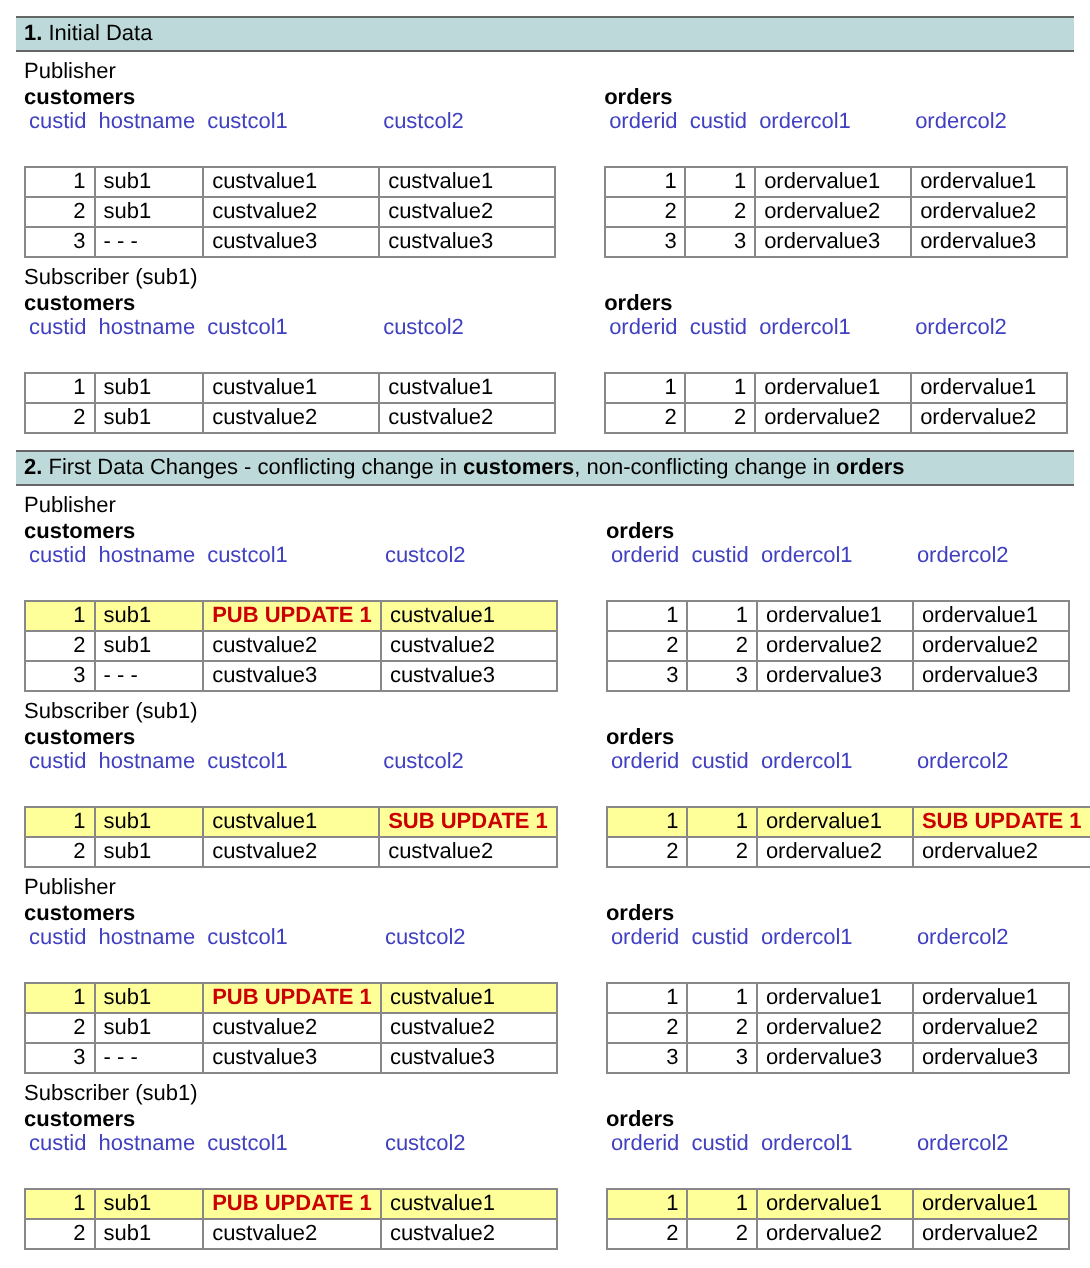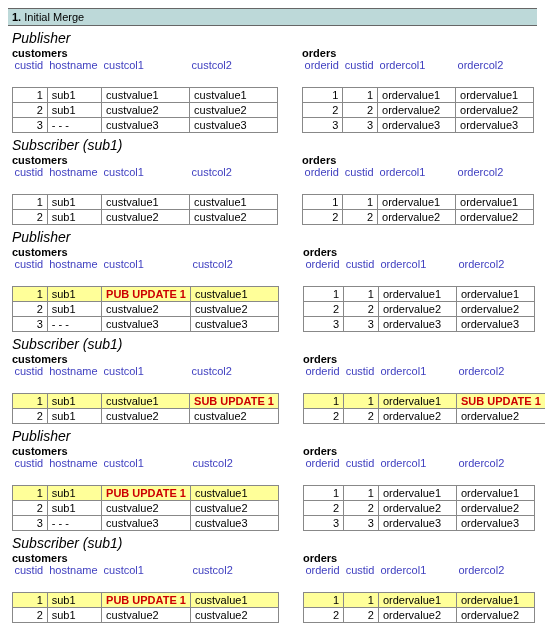--- a/index.html
+++ b/index.html
@@ -16,23 +16,22 @@
     background: #bdd9d9;
     border-top: 1px solid #666;
     border-bottom: 1px solid #666;
     padding: 2px 4px;
     font-size: 11px;
     margin-top: 8px;
   }
   .section-header:first-of-type { margin-top: 0; }
   .section-header .num { font-weight: bold; }
   .role-label {
-    font-size: 14px;
+    font-size: 11px;
     margin: 4px 0 1px 4px;
-    font-style: italic;
   }
   .pair {
     display: flex;
     gap: 24px;
     align-items: flex-start;
     padding-left: 4px;
   }
   .tblwrap { }
   .tblname {
     font-weight: bold;
@@ -70,21 +69,21 @@
   .cust th:nth-child(4), .cust td:nth-child(4) { min-width: 88px; }
   .ord th:nth-child(1), .ord td:nth-child(1) { min-width: 34px; }
   .ord th:nth-child(2), .ord td:nth-child(2) { min-width: 24px; }
   .ord th:nth-child(3), .ord td:nth-child(3) { min-width: 78px; }
   .ord th:nth-child(4), .ord td:nth-child(4) { min-width: 78px; }
 </style>
 </head>
 <body>
 
 <div id="root">
-    <div class="section-header"><span class="num">1. </span><span>Initial Merge</span></div>
+    <div class="section-header"><span class="num">1. </span><span>Initial Data</span></div>
     <div class="role-label">Publisher</div>
     <div class="pair">
       <div class="tblwrap">
         <div class="tblname">customers</div>
         <table class="cust">
           <thead>
             <tr>
               <th class="r">custid</th>
               <th>hostname</th>
               <th>custcol1</th>
@@ -197,20 +196,21 @@
             <tr>
               <td class="r">2</td>
               <td class="r">2</td>
               <td>ordervalue2</td>
               <td>ordervalue2</td>
             </tr>
           </tbody>
         </table>
       </div>
     </div>
+    <div class="section-header"><span class="num">2. </span><span>First Data Changes - conflicting change in <b>customers</b>, non-conflicting change in <b>orders</b></span></div>
     <div class="role-label">Publisher</div>
     <div class="pair">
       <div class="tblwrap">
         <div class="tblname">customers</div>
         <table class="cust">
           <thead>
             <tr>
               <th class="r">custid</th>
               <th>hostname</th>
               <th>custcol1</th>

